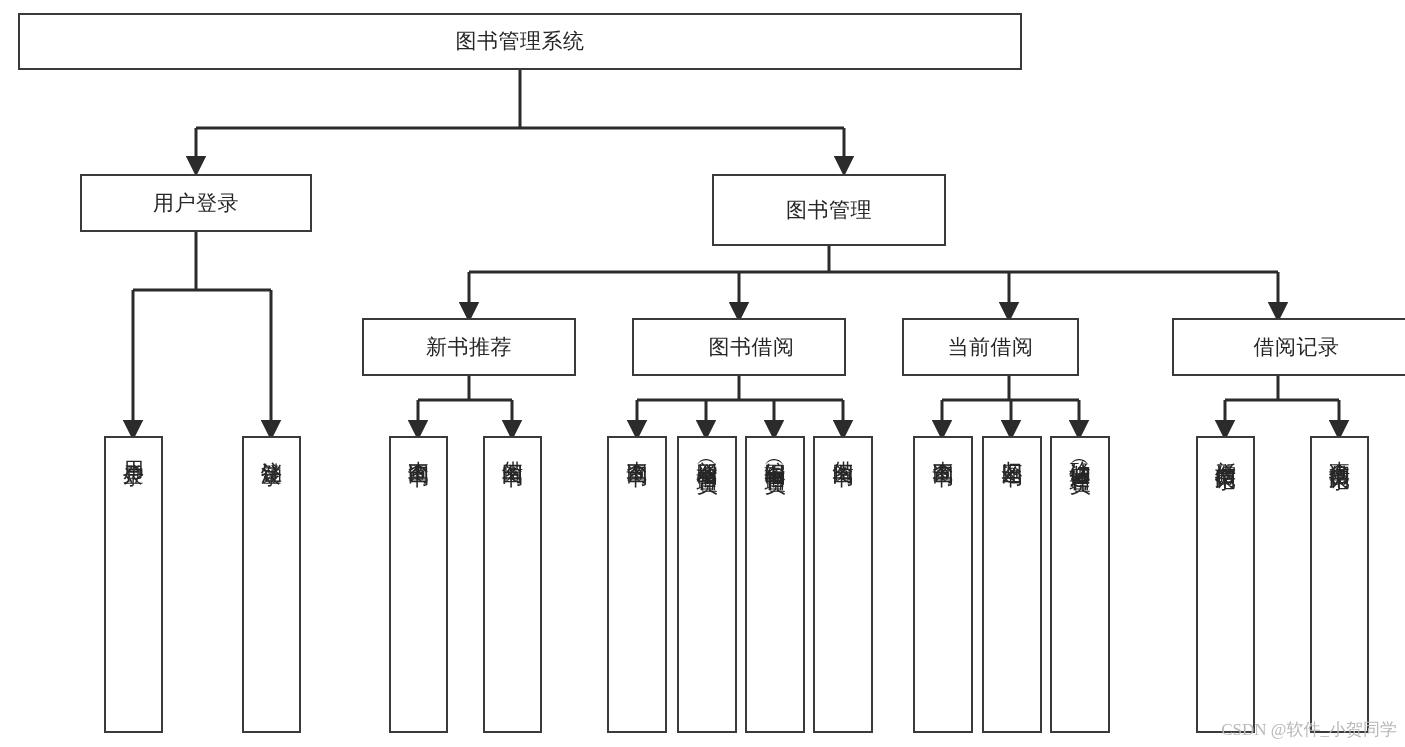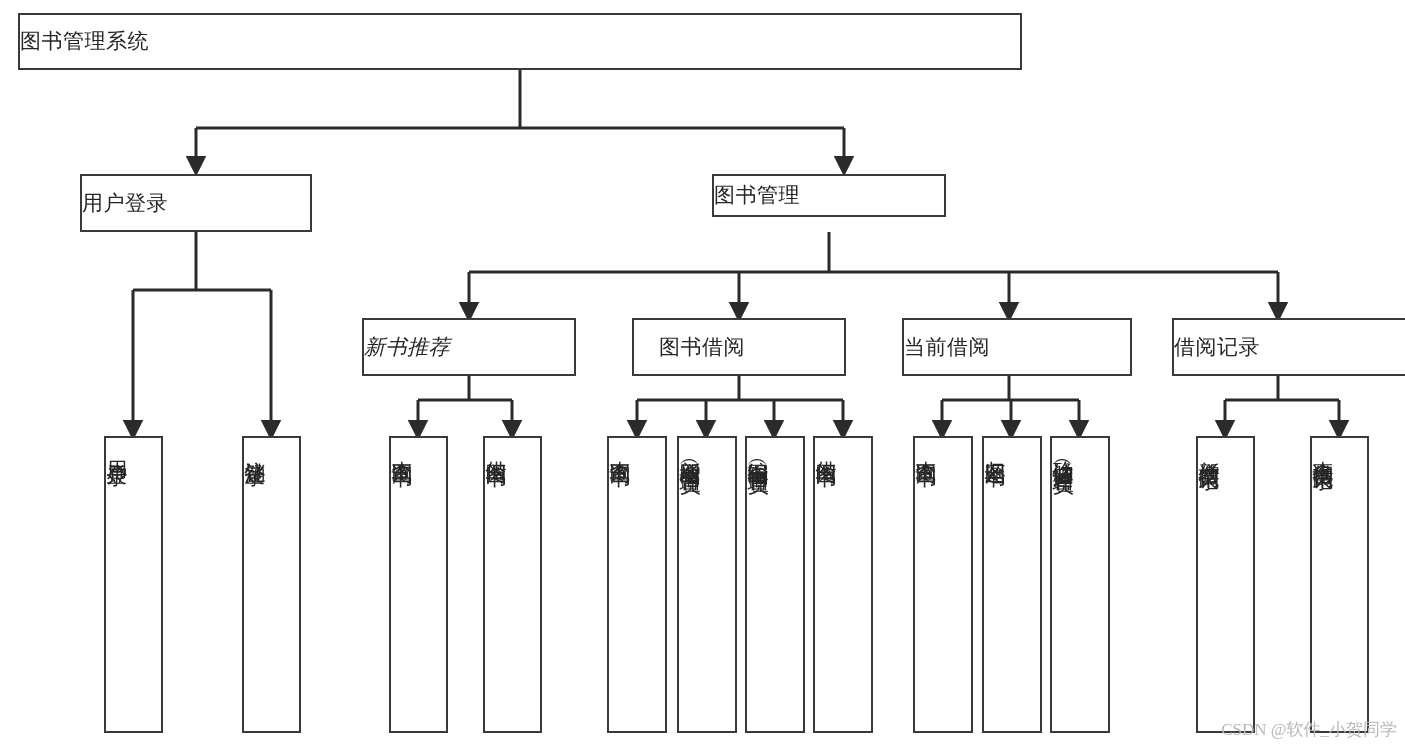--- a/index.html
+++ b/index.html
@@ -26,21 +26,21 @@
     height: 747px;
     pointer-events: none;
   }
   .node {
     position: absolute;
     box-sizing: border-box;
     background: #ffffff;
     border: 2px solid #3a3a3a;
     display: flex;
     align-items: center;
-    justify-content: flex-start;
+    justify-content: center;
     color: #262626;
     z-index: 2;
   }
   .node .node-label {
     display: block;
     text-align: center;
     line-height: 1.18;
     letter-spacing: 0.5px;
   }
   
@@ -128,33 +128,33 @@
   </svg>
 
   <div class="node horiz" style="left:18px; top:13px; width:1004px; height:57px;">
     <span class="node-label">图书管理系统</span>
   </div>
 
   <div class="node horiz" style="left:80px; top:174px; width:232px; height:58px;">
     <span class="node-label">用户登录</span>
   </div>
 
-  <div class="node horiz" style="left:712px; top:174px; width:234px; height:43px;">
+  <div class="node horiz" style="left:712px; top:174px; width:234px; height:72px;">
     <span class="node-label">图书管理</span>
   </div>
 
-  <div class="node horiz" style="left:362px; top:318px; width:214px; height:58px;font-style:italic;">
+  <div class="node horiz" style="left:362px; top:318px; width:214px; height:58px;">
     <span class="node-label">新书推荐</span>
   </div>
 
   <div class="node horiz" style="left:632px; top:318px; width:214px; height:58px;padding-left:25px;">
     <span class="node-label">图书借阅</span>
   </div>
 
-  <div class="node horiz" style="left:902px; top:318px; width:230px; height:58px;">
+  <div class="node horiz" style="left:902px; top:318px; width:177px; height:58px;">
     <span class="node-label">当前借阅</span>
   </div>
 
   <div class="node horiz" style="left:1172px; top:318px; width:249px; height:58px;">
     <span class="node-label">借阅记录</span>
   </div>
 
   <div class="node vert" style="left:104px; top:436px; width:59px; height:297px;">
     <span class="node-label">用户登录</span>
   </div>

